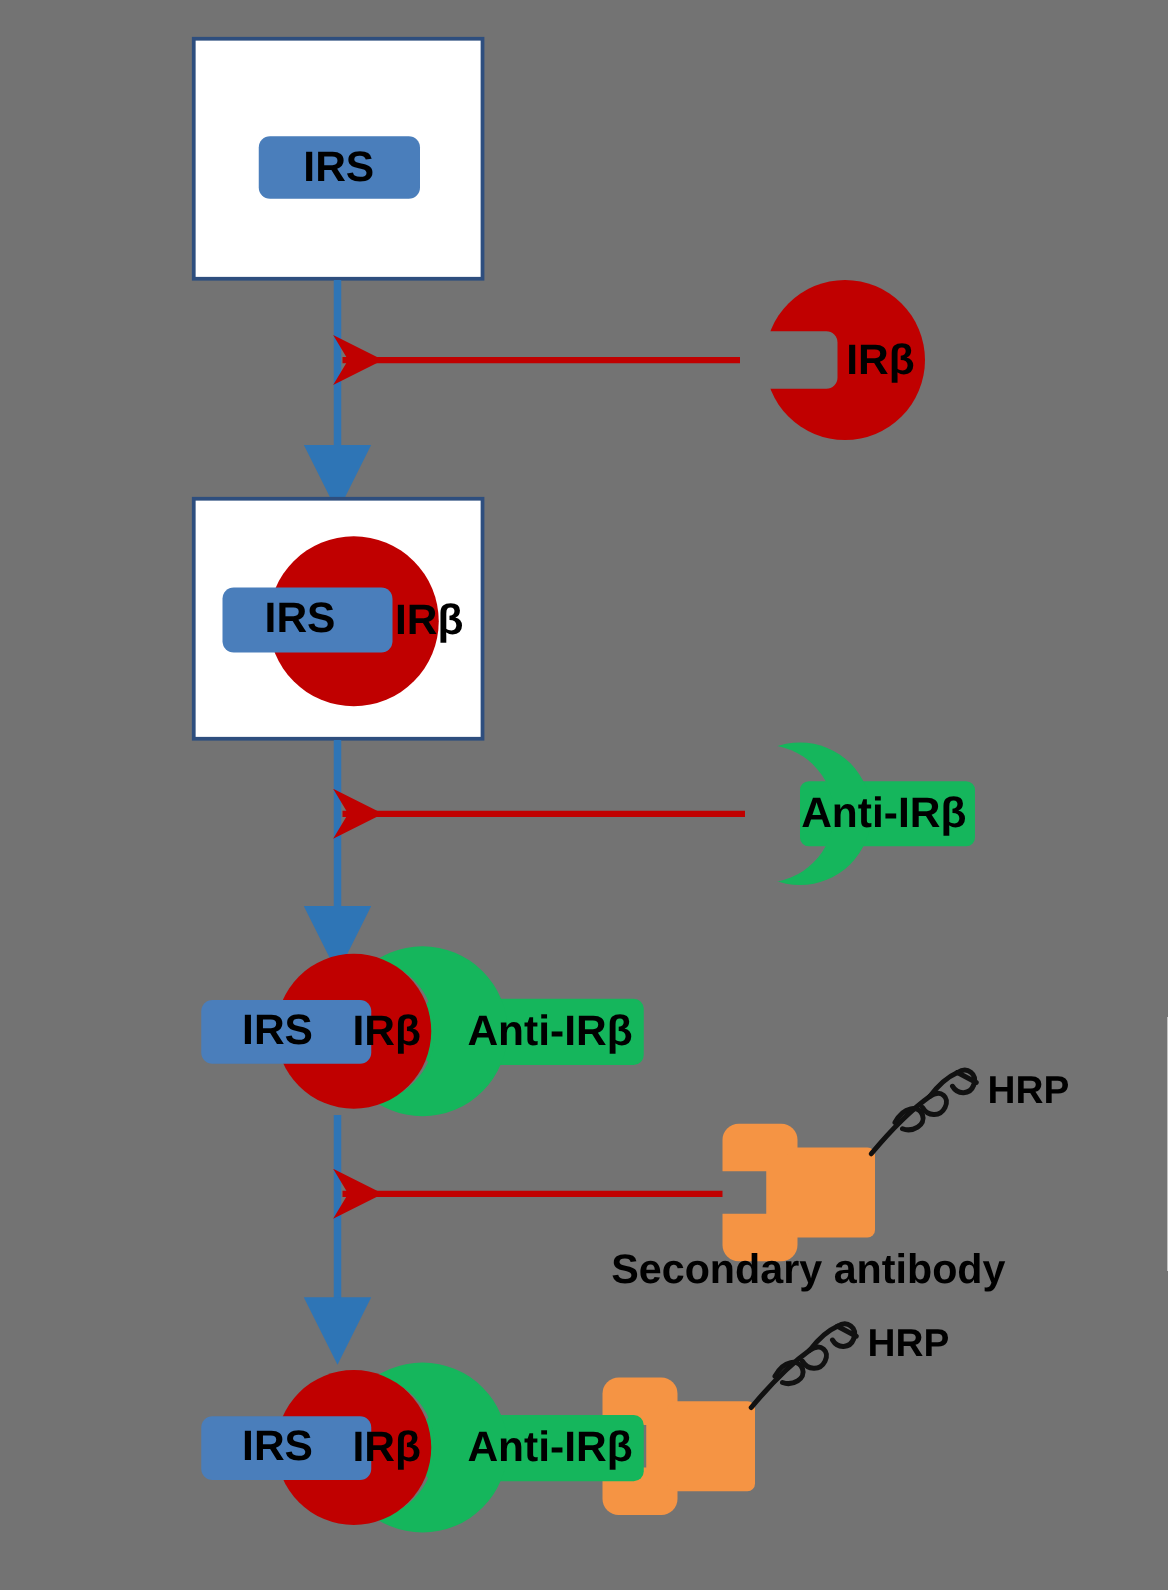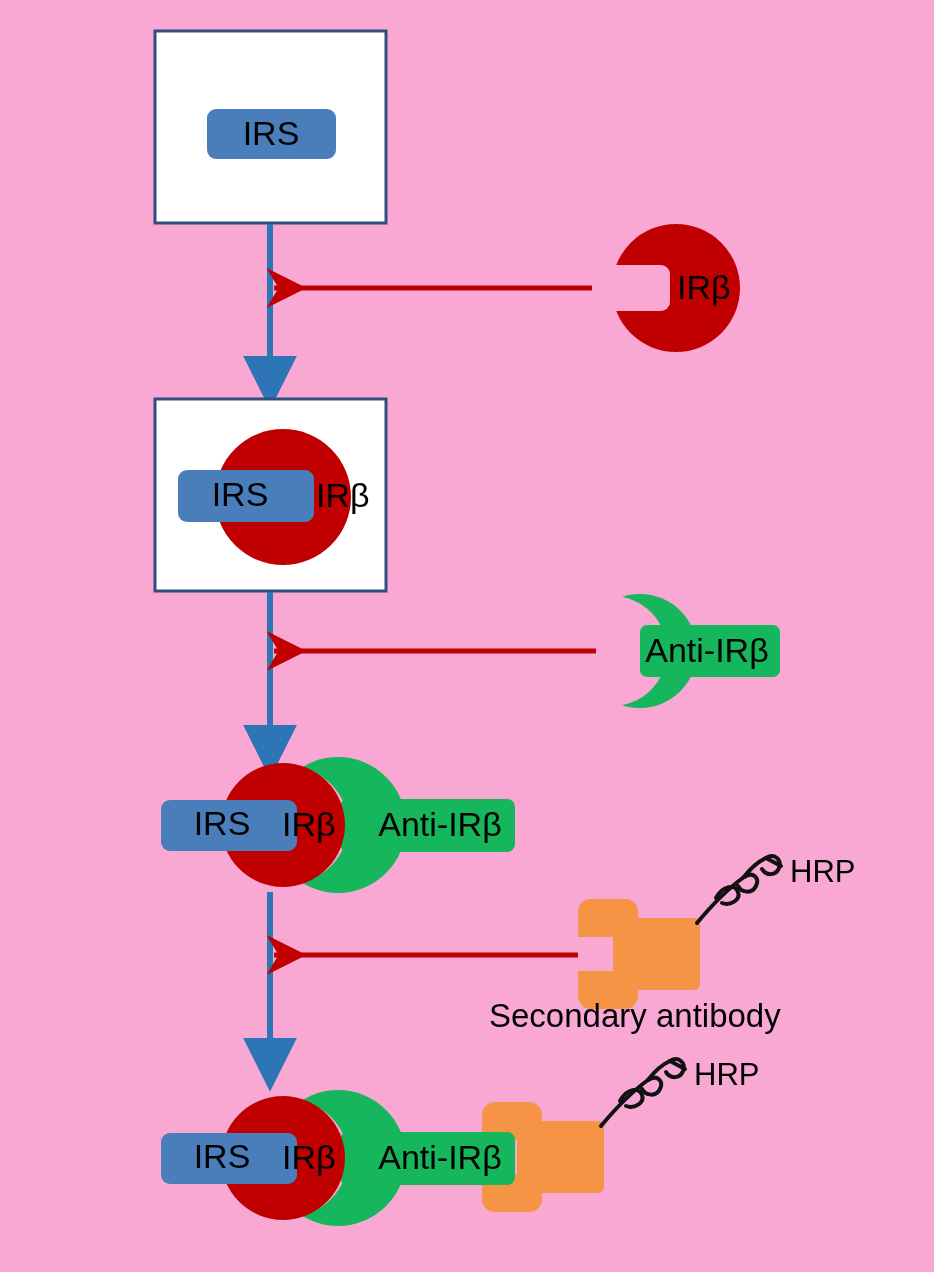--- a/index.html
+++ b/index.html
@@ -7,22 +7,23 @@
     padding: 0;
     background: #ffffff;
   }
   body {
     font-family: "Liberation Sans", sans-serif;
   }
   #canvas {
     position: relative;
     width: 934px;
     height: 1272px;
-    background: #f9a8d4;
+    background: #737373;
     overflow: hidden;
+    font-weight: bold;
   }
   #canvas > svg {
     position: absolute;
     top: 0;
     left: 0;
   }
   .lbl {
     font-family: "Liberation Sans", sans-serif;
     fill: #000000;
     dominant-baseline: middle;

